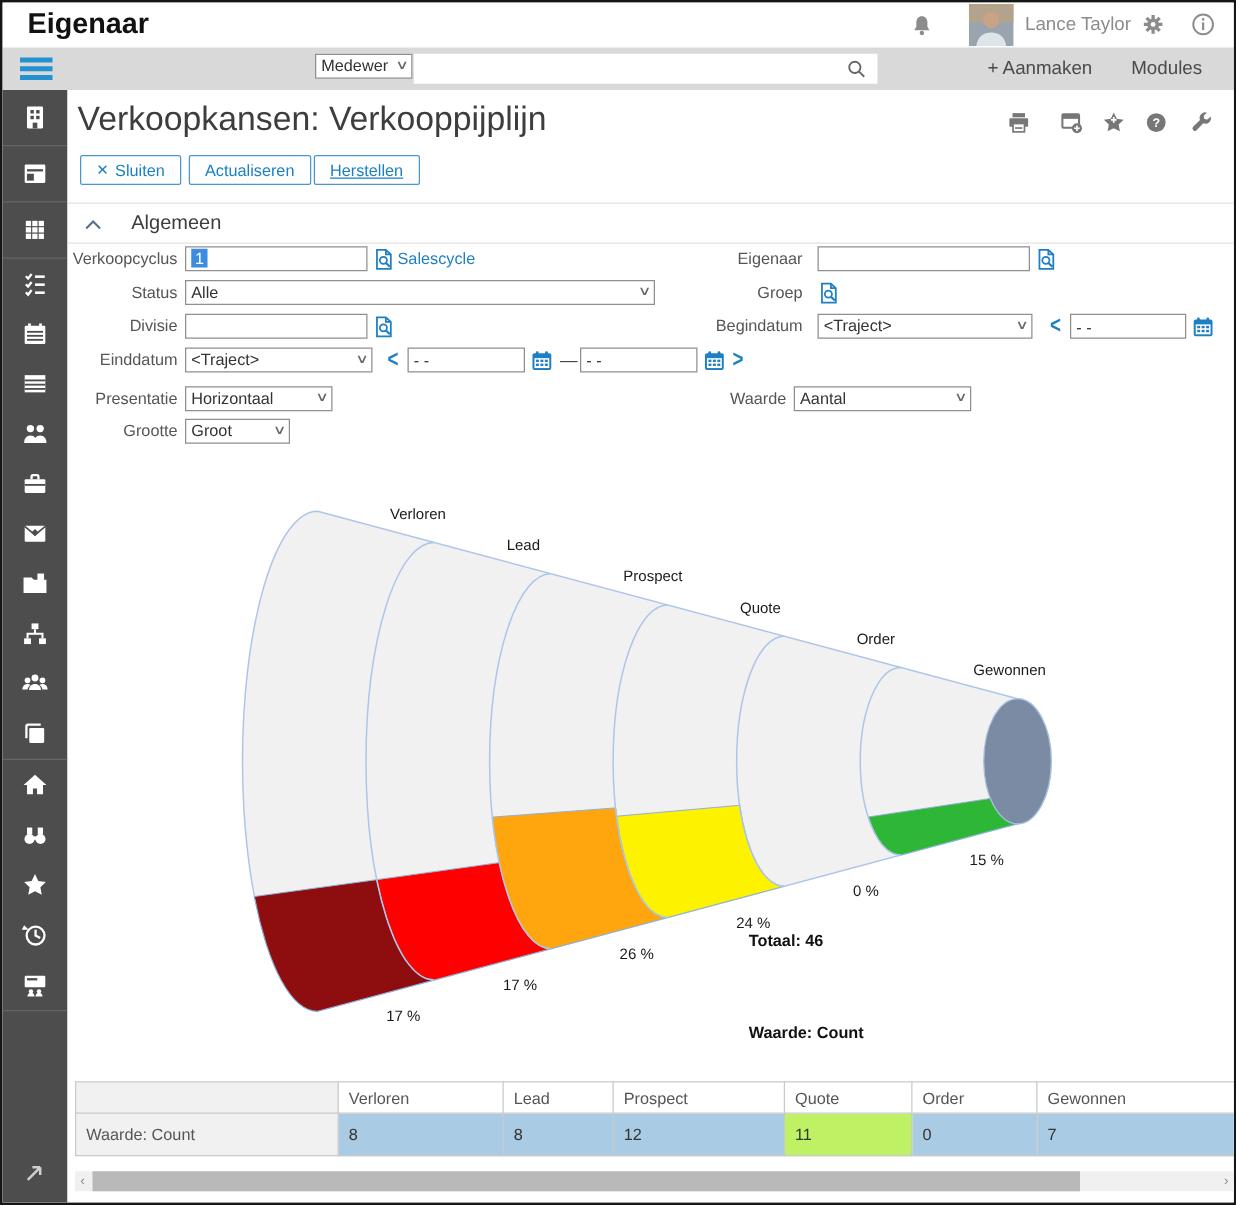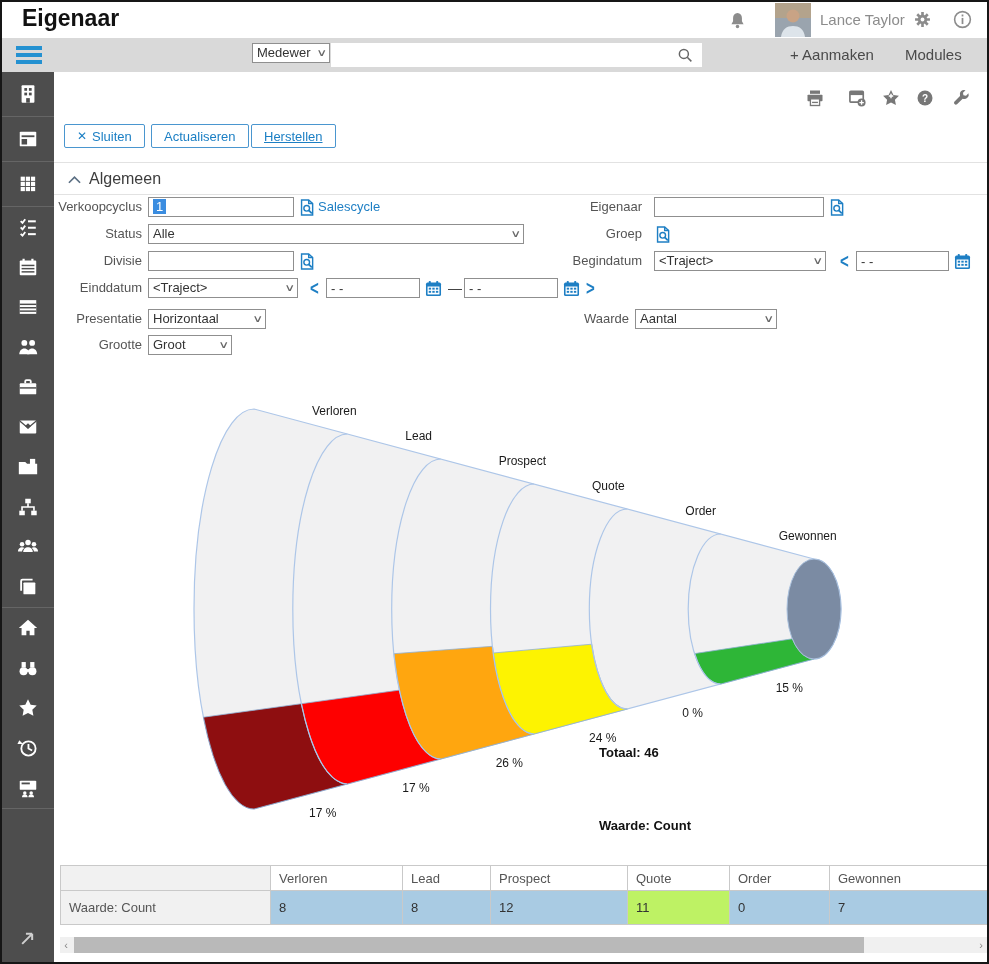--- a/index.html
+++ b/index.html
@@ -38,21 +38,21 @@
   .side-expand .icn{width:20px;height:20px;color:#cfcfcf;}
   
   .content{position:absolute;left:52px;top:70px;width:937px;height:890px;background:#fff;}
   .page-title{position:absolute;left:8px;top:8px;font-size:27px;font-weight:300;color:#3d3d3d;}
   .pg-ic{position:absolute;top:16px;width:20px;height:20px;color:#777;cursor:pointer;}
   .btnrow button{position:absolute;top:52px;height:24px;border:1px solid #4a96cf;background:#fff;
       color:#1b7fc4;font-size:13px;font-family:inherit;border-radius:2px;display:inline-flex;
       align-items:center;gap:5px;padding:0 12px;cursor:pointer;}
   .x-icn{font-size:12px;}
   .hr{position:absolute;left:0;width:937px;border-top:1px solid #e2e2e2;}
-  .sec-head{position:absolute;left:14px;top:98px;display:flex;align-items:center;gap:8px;cursor:pointer;}
+  .sec-head{position:absolute;left:14px;top:98px;display:flex;align-items:center;gap:24px;cursor:pointer;}
   .sec-head .chev{width:13px;height:9px;color:#5b6f83;}
   .sec-title{font-size:16px;color:#3d3d3d;}
   
   .lbl{position:absolute;height:20px;line-height:20px;font-size:13px;color:#555;text-align:right;}
   .fld,.sel{position:absolute;height:20px;border:1px solid #8f8f8f;background:#fff;font-size:13px;
             line-height:18px;color:#333;padding:0 4px;}
   input.fld{font-family:inherit;outline:none;}
   .sel{display:flex;justify-content:space-between;align-items:center;cursor:pointer;text-align:center;}
   .sel .car{color:#666;font-size:10px;transform:scaleX(1.5);margin-left:4px;}
   .seltext{background:#3b8de0;color:#fff;padding:0 3px;}
@@ -299,20 +299,21 @@
         </div>
       </div>
       <div class="side-item side-expand">
         <span class="icn"><svg viewBox="0 0 24 24" fill="none" stroke="currentColor" stroke-width="2.4">
             <path d="M5 19L17 7M17 7H9.5M17 7v7.5"></path>
           </svg></span>
       </div>
     </div>
 
   <div class="content">
+    <div class="page-title">Verkoopkansen: Verkooppijplijn</div>
 
     <span class="icn pg-ic" style="left:751px;"><svg viewBox="0 0 24 24" fill="currentColor">
           <rect x="6" y="3" width="12" height="4"></rect>
           <rect x="3" y="8" width="18" height="8" rx="1"></rect>
           <rect x="6.5" y="13" width="11" height="8" fill="#fff" stroke="currentColor" stroke-width="1.6"></rect>
           <rect x="8.5" y="16.5" width="7" height="1.6"></rect>
         </svg></span>
     <span class="icn pg-ic" style="left:793px;"><svg viewBox="0 0 24 24" fill="currentColor">
           <rect x="3.5" y="4" width="16" height="13" rx="1" fill="none" stroke="currentColor" stroke-width="2"></rect>
           <rect x="3.5" y="4" width="16" height="4.5"></rect>

